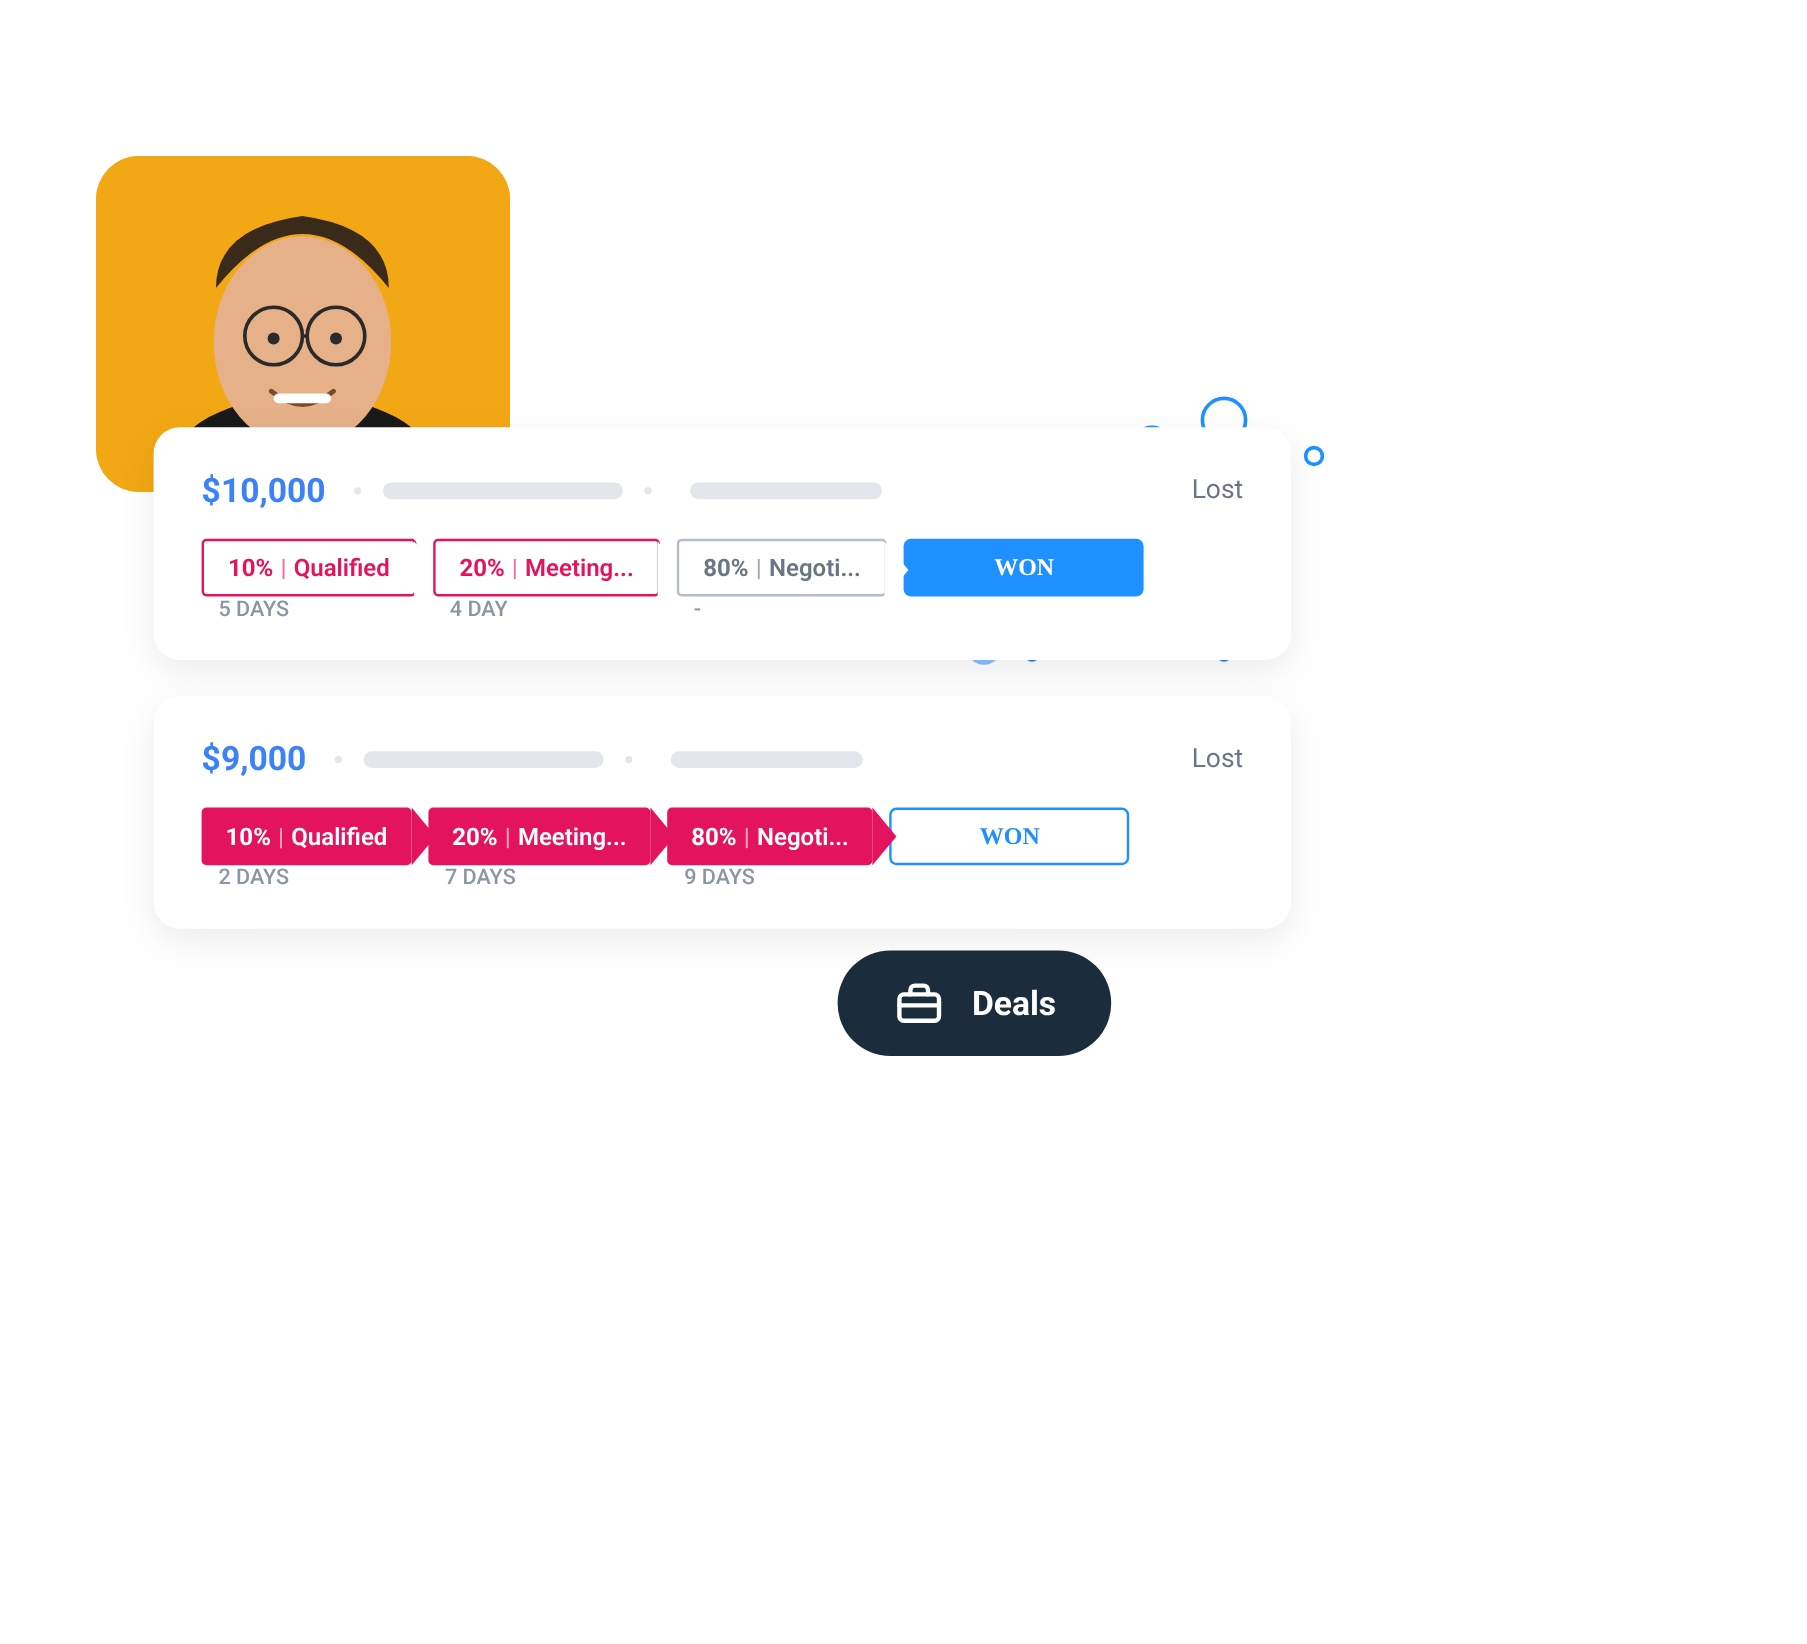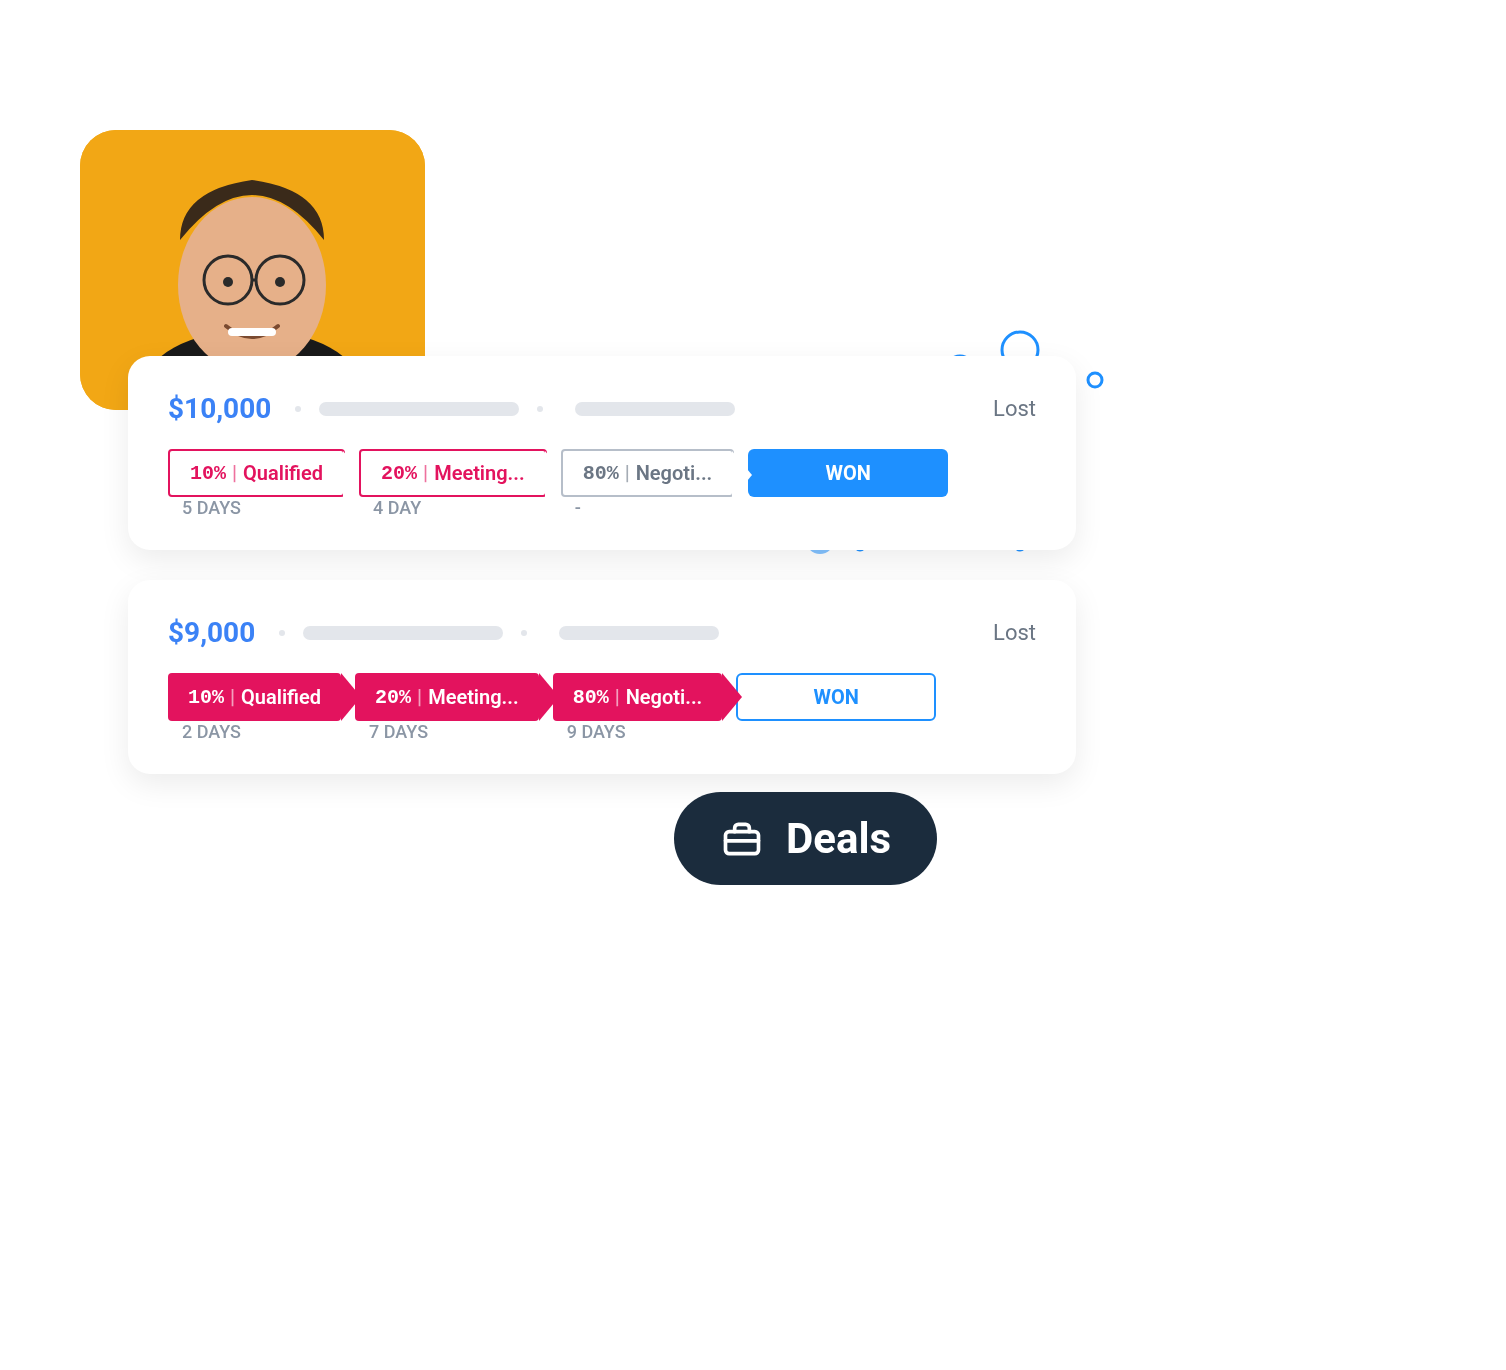--- a/index.html
+++ b/index.html
@@ -126,52 +126,53 @@
   .chev-solid-red::after { border-left-color: #e3135e; }
   .won-pill {
     height: 48px;
     display: flex;
     align-items: center;
     justify-content: center;
     padding: 0 40px;
     font-size: 20px;
     font-weight: 700;
     border-radius: 6px;
+    font-family: Liberation Serif, serif;
   }
   .won-blue-solid {
     background: #1e90ff;
     color: #fff;
     width: 200px;
   }
   .won-blue-outline {
     background: #fff;
     border: 2px solid #1e90ff;
     color: #1e90ff;
     width: 200px;
   }
-  .pct { font-weight: 700; font-family: Liberation Mono, monospace; }
+  .pct { font-weight: 700; }
   .sep { margin: 0 6px; opacity: 0.6; }
   .days {
     font-size: 18px;
     color: #8b96a5;
     font-weight: 500;
     padding-left: 14px;
   }
   .deals-pill {
     position: absolute;
-    left: 674px;
+    left: 698px;
     top: 792px;
     background: #1b2c3d;
     color: #fff;
     border-radius: 50px;
     padding: 22px 46px;
     display: flex;
     align-items: center;
     gap: 22px;
-    font-size: 42px;
+    font-size: 28px;
     font-weight: 700;
   }
   .briefcase-icon { width: 44px; height: 44px; }
   .bubbles {
     position: absolute;
     left: 760px;
     top: 320px;
     width: 360px;
     height: 300px;
     pointer-events: none;

